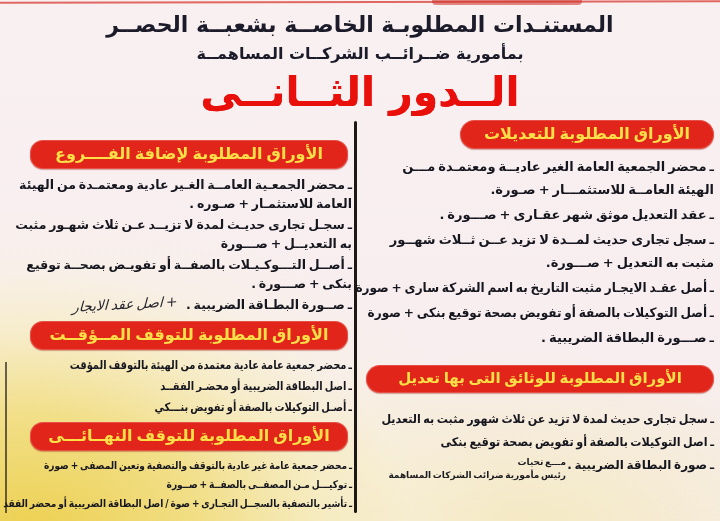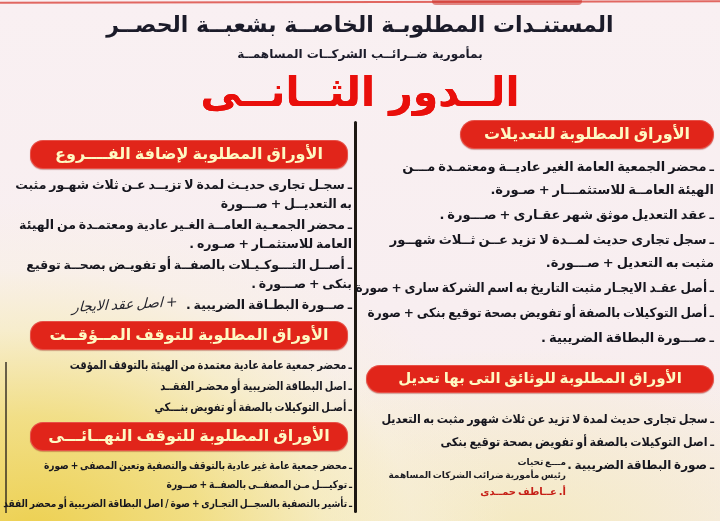--- a/index.html
+++ b/index.html
@@ -9,28 +9,28 @@
     background:
       radial-gradient(620px 430px at 4% 103%, rgba(236,206,70,.95) 0%, rgba(240,219,110,.8) 28%, rgba(246,236,175,.55) 48%, rgba(249,242,215,.3) 62%, rgba(250,242,240,0) 78%),
       radial-gradient(520px 260px at 72% 102%, rgba(243,232,170,.65) 0%, rgba(243,232,170,0) 70%),
       linear-gradient(180deg,#f9f0f2 0%,#f8eef0 60%,#f7edec 100%);
   }
   .top-line{position:absolute;top:1px;left:0;right:0;height:2px;background:rgba(216,58,48,.75);transform:rotate(-.1deg);}
   .top-smudge{position:absolute;top:0;left:432px;width:150px;height:5px;background:rgba(205,45,38,.55);border-radius:0 0 4px 4px;filter:blur(.6px);}
   .scan-edge{position:absolute;left:5px;top:362px;bottom:8px;width:2px;background:rgba(45,38,30,.7);}
   .doc-header{position:absolute;top:10px;left:0;right:0;text-align:center;color:#1b1b29;font-weight:bold;}
   .t1{font-size:22px;line-height:30px;}
-  .t2{font-size:12px;line-height:28px;}
+  .t2{font-size:16px;line-height:28px;}
   .main-title{font-size:41px;line-height:48px;color:#e90f0b;font-weight:bold;text-shadow:0 0 .5px #e90f0b;}
   .divider{position:absolute;left:354px;top:121px;width:3px;height:392px;background:#1d1813;border-radius:2px;}
   .col{position:absolute;direction:rtl;text-align:right;color:#16161e;font-weight:bold;word-spacing:-1.5px;}
   .col-left{left:12px;top:138px;width:340px;}
   .col-right{left:366px;top:112px;width:348px;}
   .hdr{
-    background:#e1251a;color:#fef9c3;text-align:center;border-radius:17px;
+    background:#e1251a;color:#fde047;text-align:center;border-radius:17px;
     padding:4px 10px 6px;box-shadow:0 1px 1px rgba(140,18,10,.35), inset 0 0 0 1px rgba(255,255,255,.2);
     font-weight:bold;
   }
   .col-left .hdr{font-size:16px;width:298px;margin:2px 4px 6px auto;border-radius:13px;}
   .hdr-mod{font-size:16px;width:234px;margin:8px 0 6px auto;}
   .hdr-docmod{font-size:15px;width:100%;box-sizing:border-box;margin:16px 0 16px auto;}
   p.item{margin:0 0 2px;}
   .s1{font-size:12.5px;line-height:19px;}
   .s2{font-size:11.5px;line-height:19px;}
   .s3{font-size:10.5px;line-height:17px;}
@@ -59,22 +59,22 @@
     <div class="t2">بمأمورية ضــرائــب الشركــات المساهمــة</div>
     <div class="main-title">الــدور الثــانــى</div>
   </div>
 
   <div class="divider"></div>
 
   <div class="col col-left" dir="rtl">
 
     <div>
       <div class="hdr">الأوراق المطلوبة لإضافة الفــــروع</div>
+      <p class="item s1">ـ محضر الجمعـية العامــة الغـير عادية ومعتمـدة من الهيئة العامة للاستثمـار + صـوره .</p>
       <p class="item s1">ـ سجـل تجارى حديـث لمدة لا تزيــد عـن ثلاث شهـور مثبت به التعديــل + صـــورة</p>
-      <p class="item s1">ـ محضر الجمعـية العامــة الغـير عادية ومعتمـدة من الهيئة العامة للاستثمـار + صـوره .</p>
       <p class="item s1">ـ أصــل التـــوكـيـلات بالصفــة أو تفويـض بصحــة توقيع بنكى + صـــورة .</p>
       <p class="item s1"><span>ـ صــورة البطـاقة الضريبية .</span><span class="hand">+ اصل عقد الايجار</span></p>
     </div>
 
     <div>
       <div class="hdr" style="margin-top:7px;">الأوراق المطلوبة للتوقف المــؤقــت</div>
       <p class="item s2 condense">ـ محضر جمعية عامة عادية معتمدة من الهيئة بالتوقف المؤقت</p>
       <p class="item s2 condense">ـ اصل البطاقة الضريبية أو محضـر الفقــد</p>
       <p class="item s2 condense">ـ أصـل التوكيلات بالصفة أو تفويض بنـــكي</p>
     </div>
@@ -103,18 +103,17 @@
     <div>
       <div class="hdr hdr-docmod">الأوراق المطلوبة للوثائق التى بها تعديل</div>
       <p class="item r2 condense2">ـ سجل تجارى حديث لمدة لا تزيد عن ثلاث شهور مثبت به التعديل</p>
       <p class="item r2 condense2">ـ اصل التوكيلات بالصفة أو تفويض بصحة توقيع بنكى</p>
       <p class="item r2">ـ صورة البطاقة الضريبية .</p>
     </div>
 
     <div class="signature">
       <div>مـــع تحيات</div>
       <div>رئيس مأمورية ضرائب الشركات المساهمة</div>
-      <div class="sig-name">أ. عــاطف حمــدى</div>
     </div>
 
   </div>
 
 </div>
 
 </body></html>

